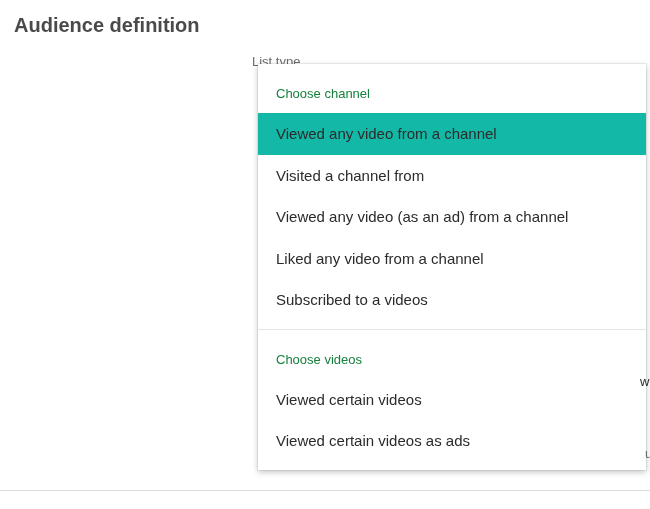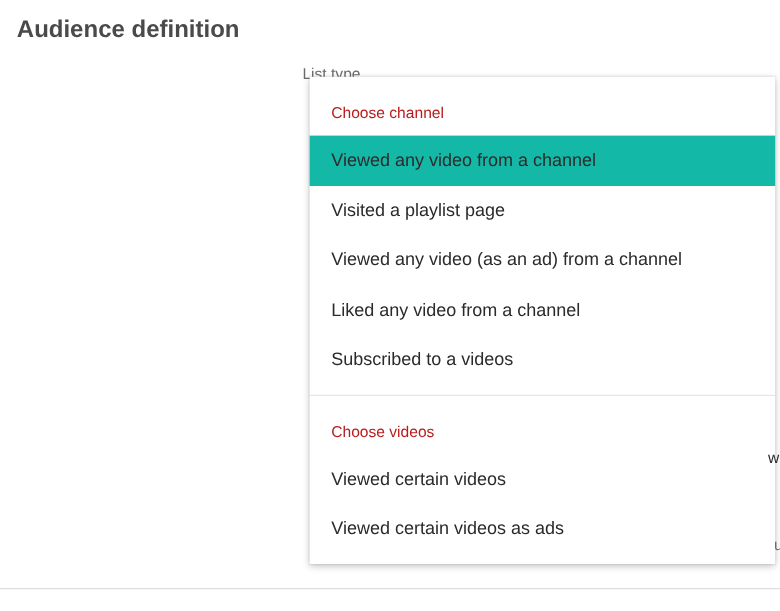--- a/index.html
+++ b/index.html
@@ -37,21 +37,21 @@
       top: 64px;
       left: 258px;
       width: 388px;
       background: #ffffff;
       box-shadow: 0 2px 6px rgba(0,0,0,0.25), 0 0 0 1px rgba(0,0,0,0.05);
       padding-top: 8px;
       padding-bottom: 8px;
     }
     .group-header {
       font-size: 13px;
-      color: #b91c1c;
+      color: #15803d;
       font-weight: 400;
       padding: 14px 18px 12px 18px;
     }
     .option {
       font-size: 15px;
       color: #2b2b2b;
       padding: 11px 18px;
       cursor: pointer;
       line-height: 1.3;
     }
@@ -89,21 +89,21 @@
 </head>
 <body>
 
 <div class="section-label">Audience definition</div>
 
 <div class="field-label">List type</div>
 
 <div class="dropdown-panel">
   <div class="group-header">Choose channel</div>
   <div class="option selected">Viewed any video from a channel</div>
-  <div class="option">Visited a playlist page</div>
+  <div class="option">Visited a channel from</div>
   <div class="option">Viewed any video (as an ad) from a channel</div>
   <div class="option">Liked any video from a channel</div>
   <div class="option">Subscribed to a videos</div>
   <div class="divider"></div>
   <div class="group-header">Choose videos</div>
   <div class="option">Viewed certain videos</div>
   <div class="option">Viewed certain videos as ads</div>
 </div>
 
 <div class="bottom-line"></div>

